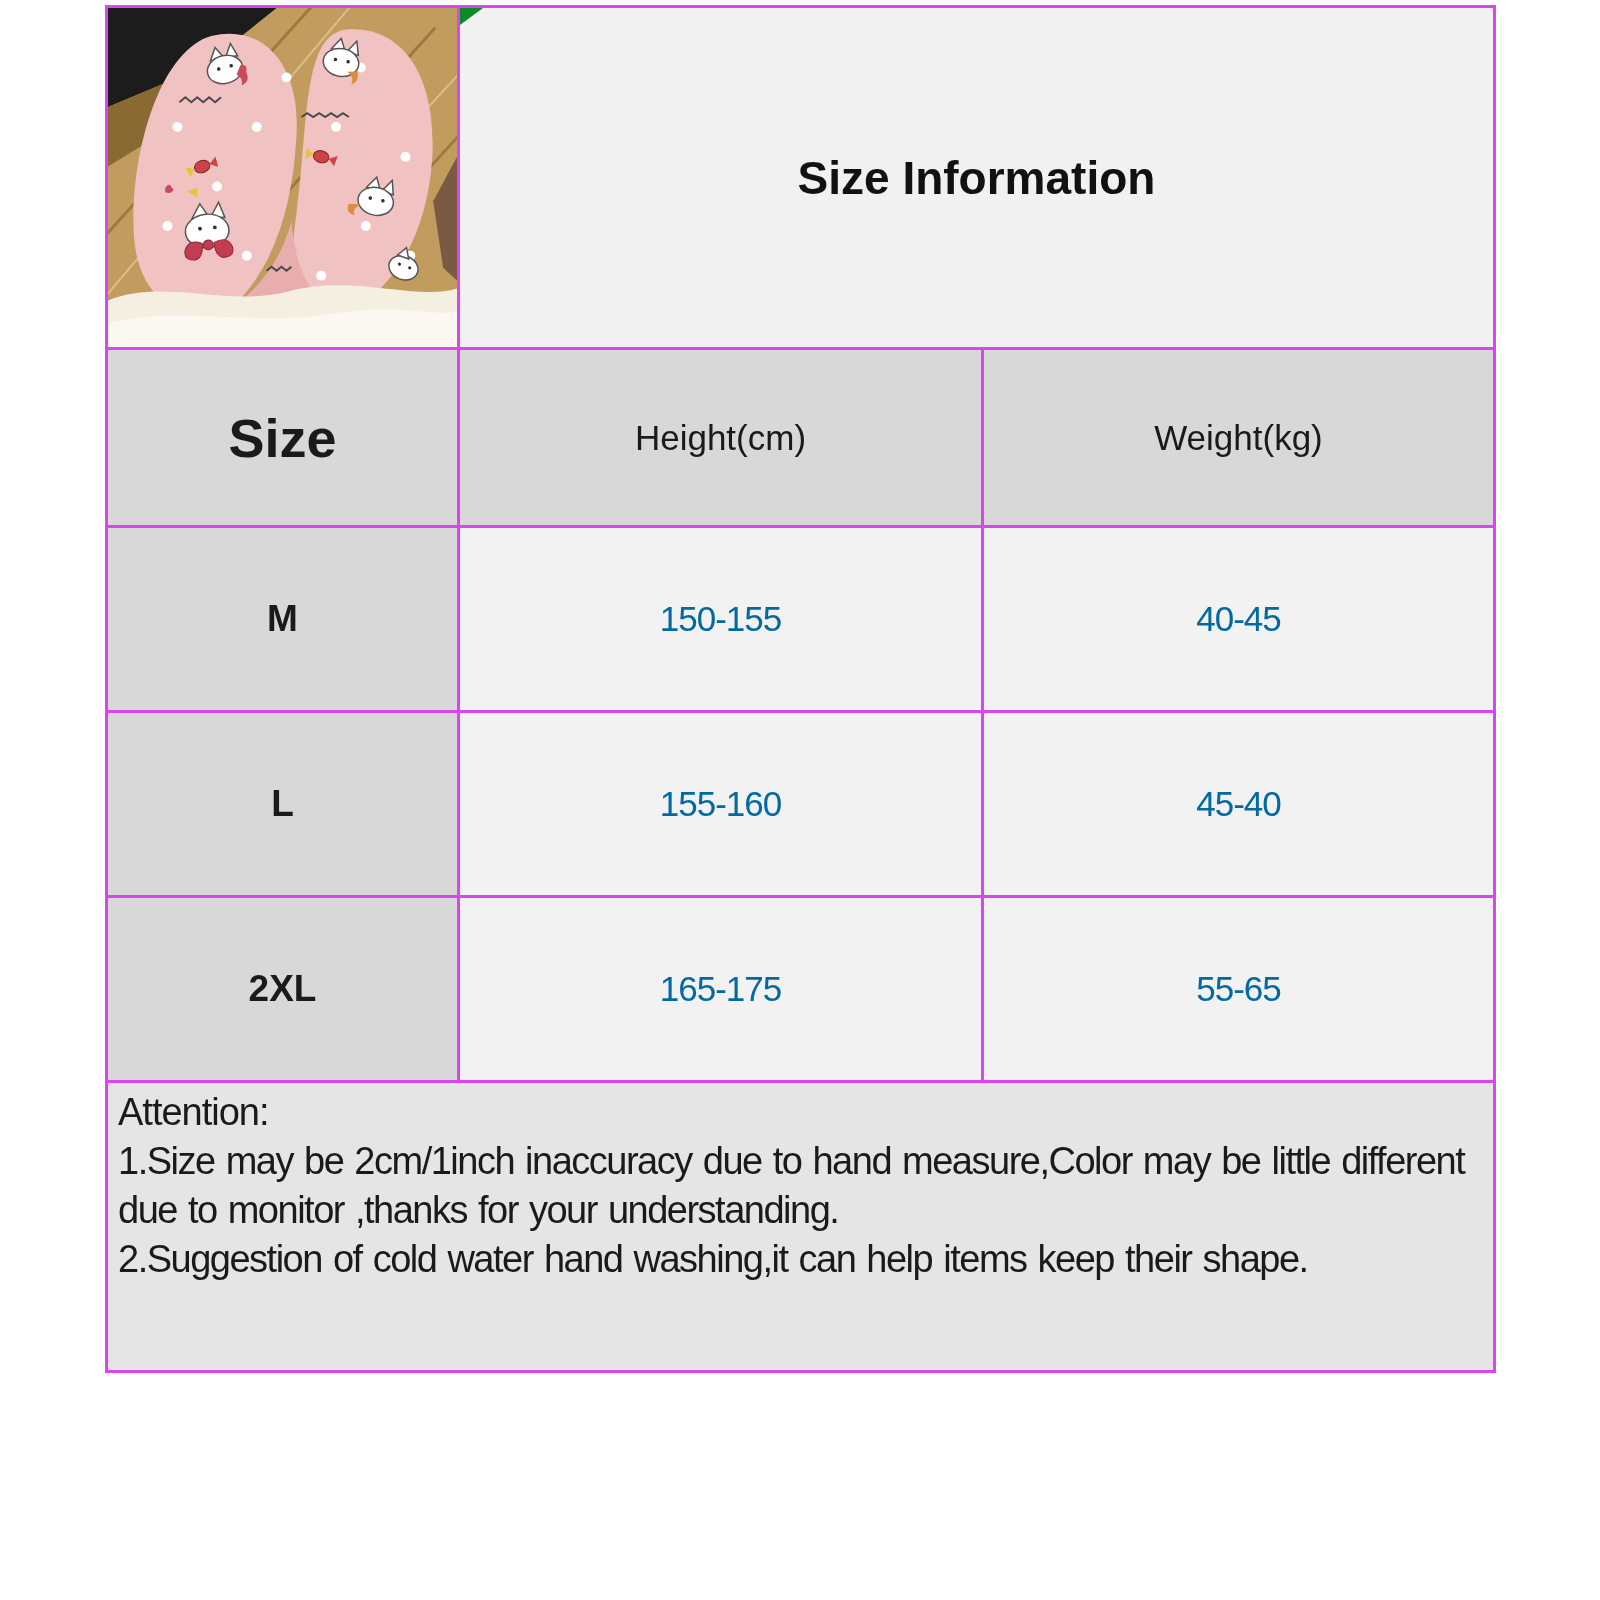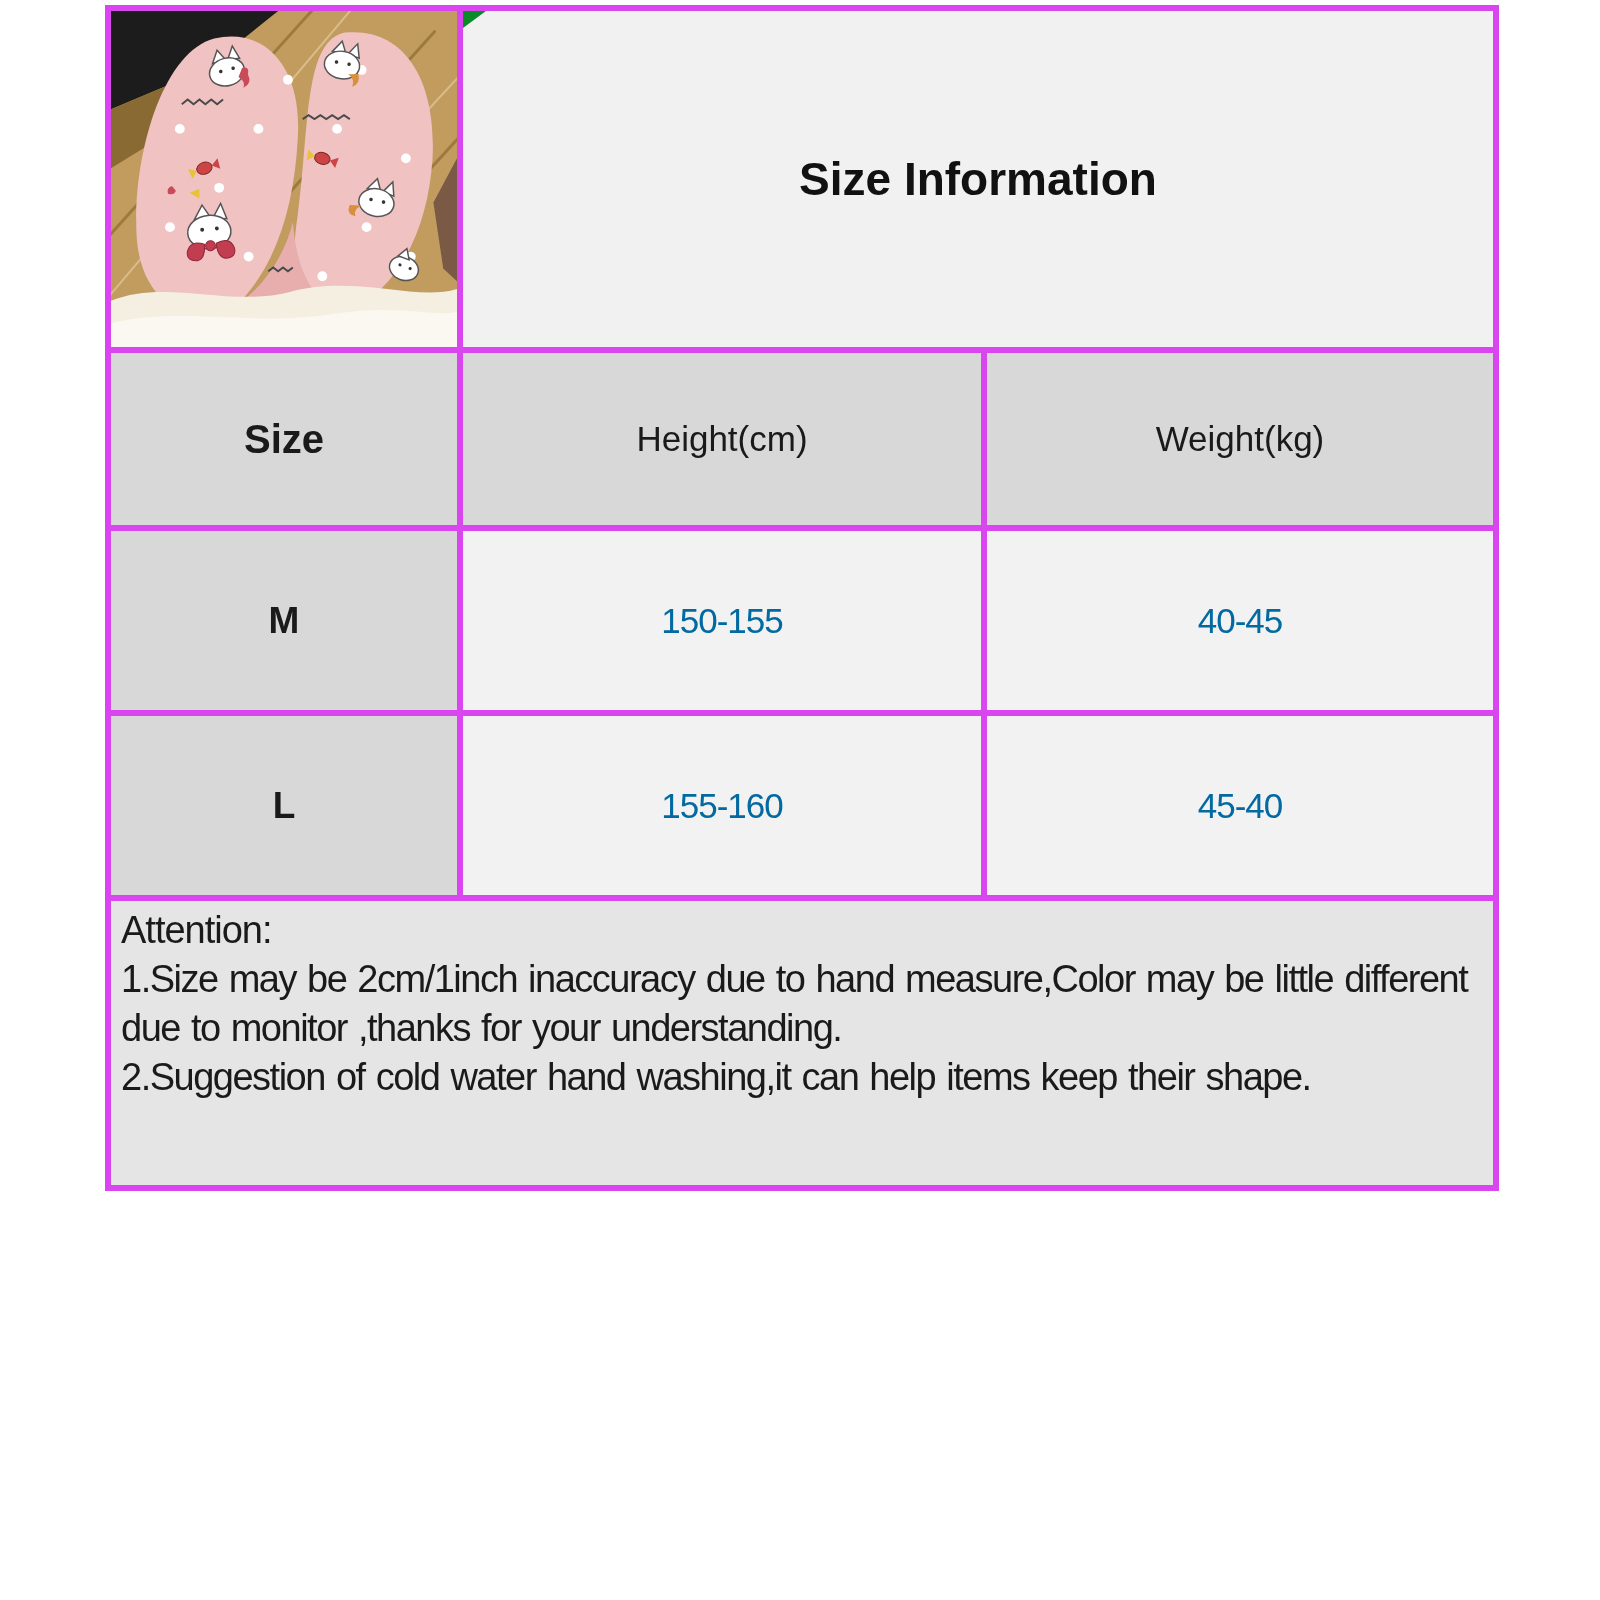--- a/index.html
+++ b/index.html
@@ -10,21 +10,21 @@
     color: #1a1a1a;
   }
   .size-sheet {
     position: absolute;
     left: 105px; top: 5px;
     width: 1388px;
     border-collapse: collapse;
     table-layout: fixed;
   }
   .size-sheet td {
-    border: 6px solid #d946ef;
+    border: 3px solid #d946ef;
     text-align: center;
     vertical-align: middle;
     overflow: hidden;
   }
   .col-size   { width: 352px; }
   .col-height { width: 524px; }
   .col-weight { width: 512px; }
 
   
   .photo-row td { height: 342px; }
@@ -44,21 +44,21 @@
     position: absolute;
     left: 0; top: 0;
     width: 0; height: 0;
     border-top: 17px solid #0b8a28;
     border-right: 23px solid transparent;
   }
 
   
   .header-row td { height: 178px; background: #d8d8d8; }
   .size-head {
-    font-size: 40px;
+    font-size: 54px;
     font-weight: bold;
   }
   .col-head {
     font-size: 35px;
     font-weight: normal;
   }
 
   
   .data-row td { height: 185px; }
   .data-row .size-cell {
@@ -239,20 +239,25 @@
   <tr class="data-row">
     <td class="size-cell">M</td>
     <td class="val-cell">150-155</td>
     <td class="val-cell">40-45</td>
   </tr>
   <tr class="data-row">
     <td class="size-cell">L</td>
     <td class="val-cell">155-160</td>
     <td class="val-cell">45-40</td>
   </tr>
+  <tr class="data-row">
+    <td class="size-cell">2XL</td>
+    <td class="val-cell">165-175</td>
+    <td class="val-cell">55-65</td>
+  </tr>
 
   <tr class="attention-row">
     <td colspan="3">
       <div class="attention-title">Attention:</div>
       <div class="attention-line">1.Size may be 2cm/1inch inaccuracy due to hand measure,Color may be little different due to monitor ,thanks for your understanding.</div>
       <div class="attention-line">2.Suggestion of cold water hand washing,it can help items keep their shape.</div>
     </td>
   </tr>
 </tbody>
   </table>

